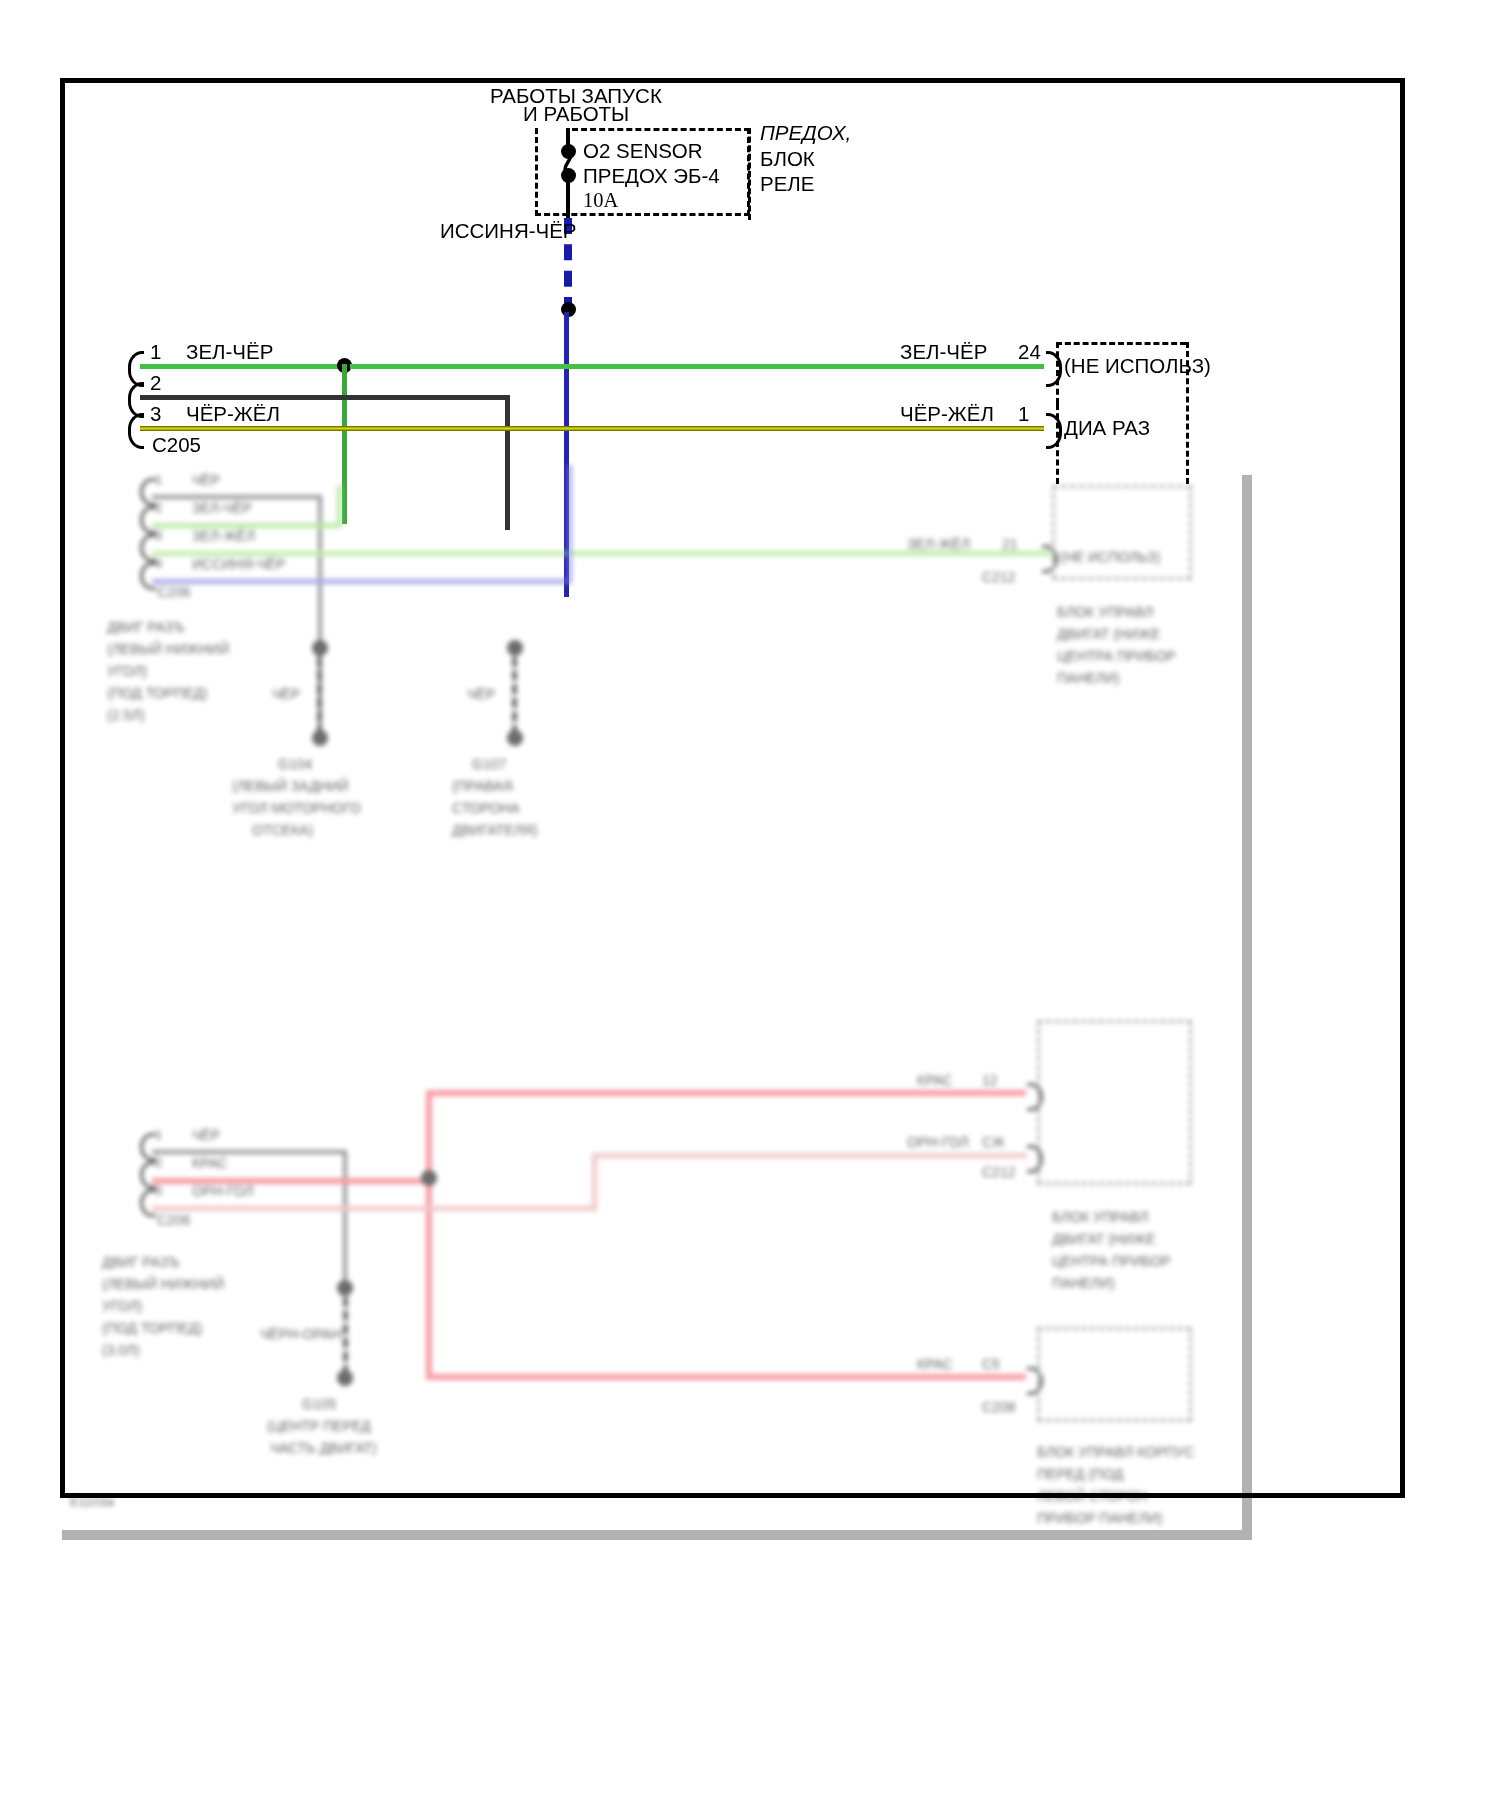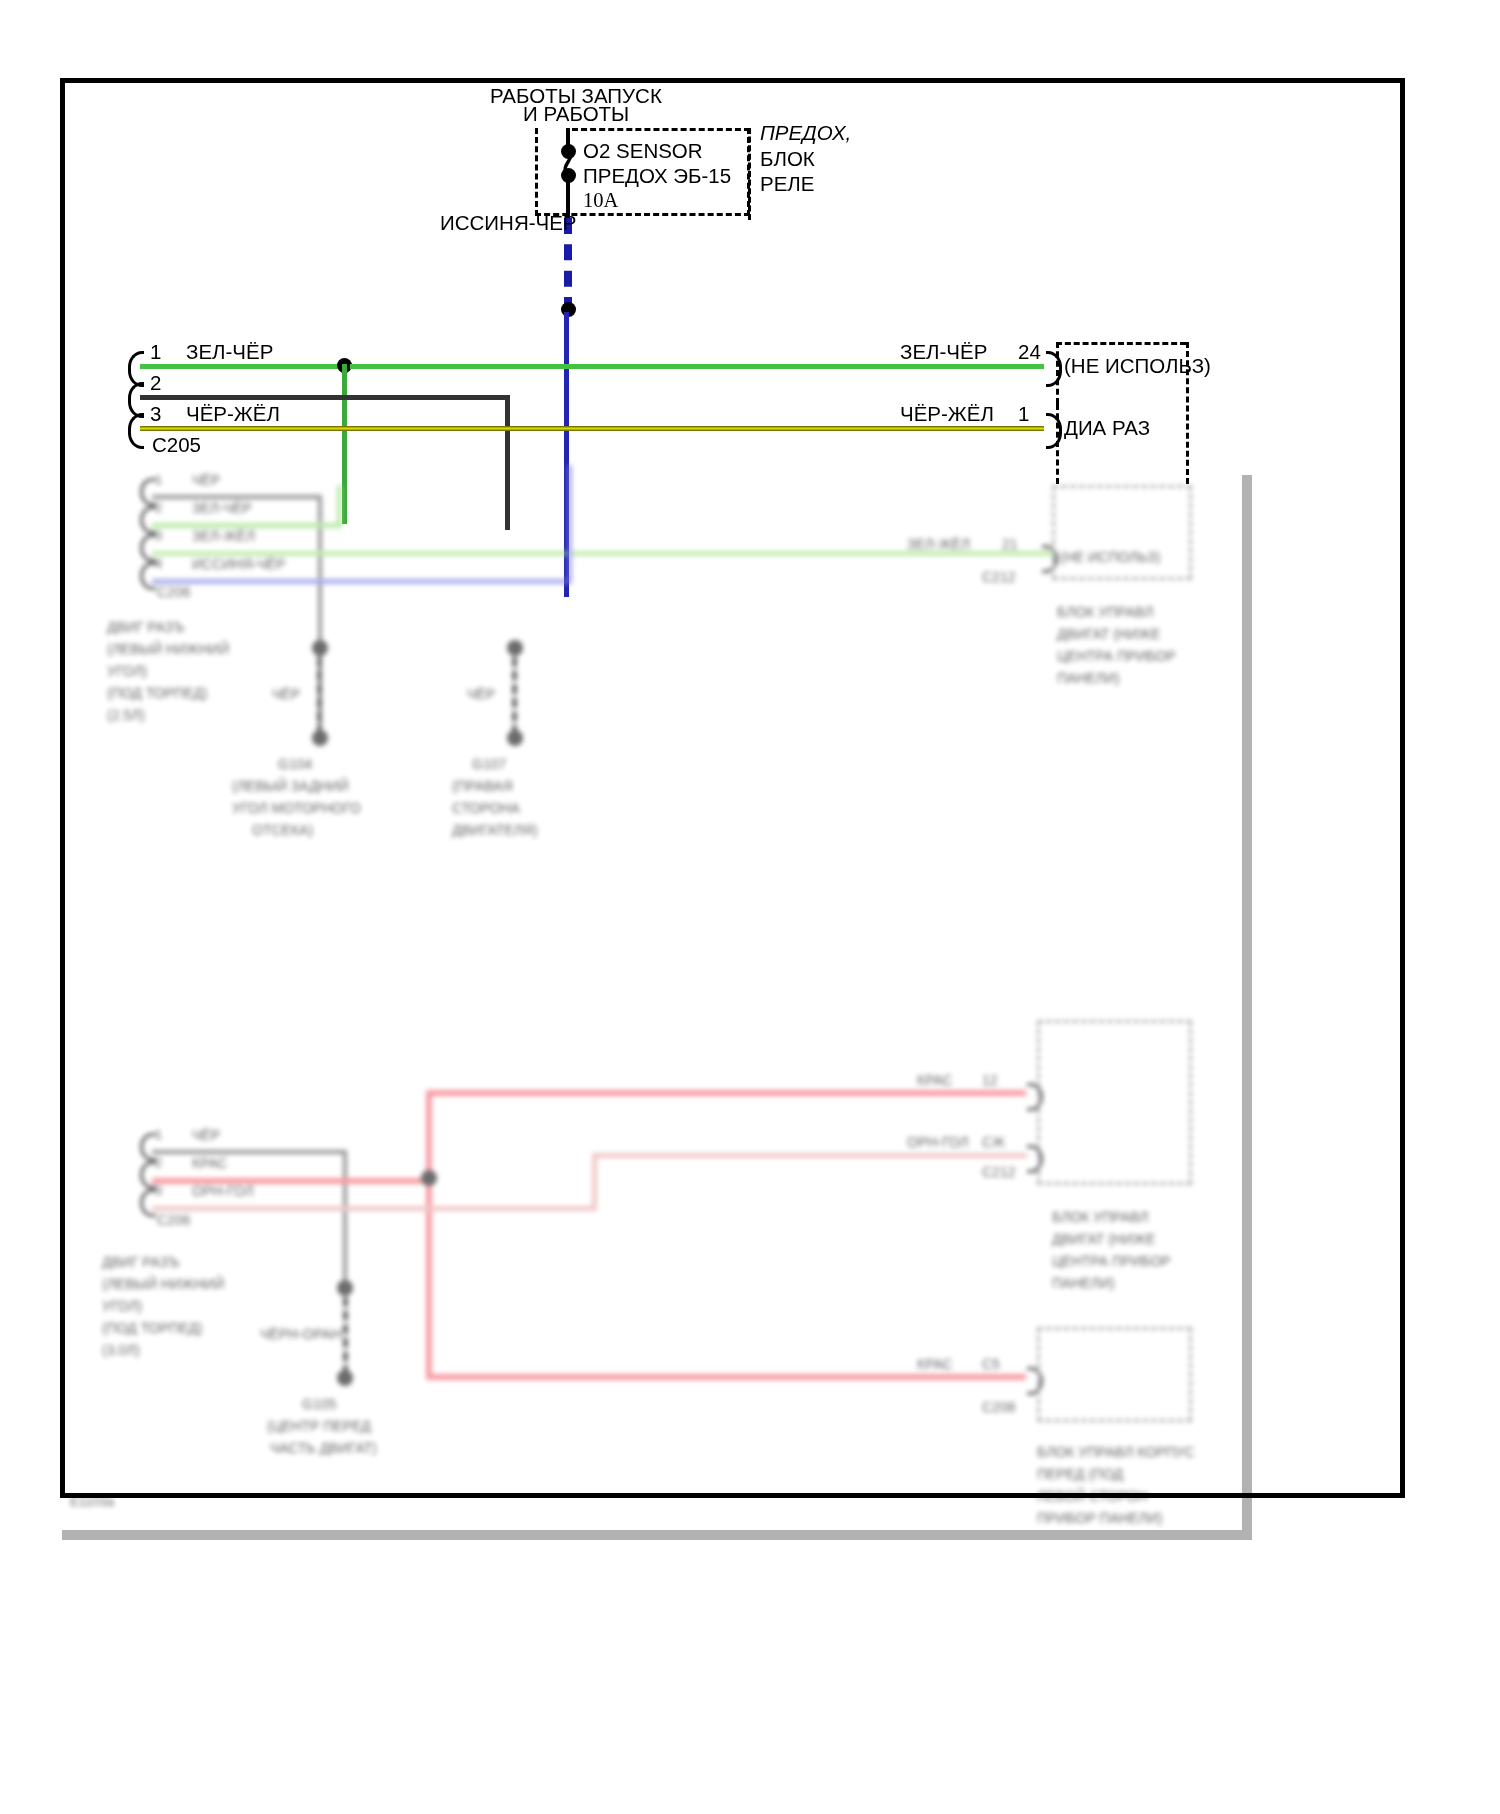--- a/index.html
+++ b/index.html
@@ -55,31 +55,31 @@
 
   <div class="wire v" style="left:566px;top:128px;width:4px;height:25px;"></div>
   <div class="dot" style="left:561px;top:144px;"></div>
   <svg style="position:absolute;left:556px;top:150px;" width="26" height="32">
     <path d="M12,0 C22,8 2,16 12,24 L12,32" stroke="#000" stroke-width="3.4" fill="none"></path>
   </svg>
   <div class="dot" style="left:561px;top:168px;"></div>
   <div class="wire v" style="left:566px;top:178px;width:4px;height:40px;"></div>
 
   <div class="txt t20" style="left:583px;top:140px;">O2 SENSOR</div>
-  <div class="txt t20" style="left:583px;top:165px;">ПРЕДОХ ЭБ-15</div>
+  <div class="txt t20" style="left:583px;top:165px;">ПРЕДОХ ЭБ-4</div>
   <div class="txt t20" style="left:583px;top:190px;font-family:Liberation Serif, serif;">10A</div>
 
   <div class="dbox" style="left:748px;top:128px;width:0;height:92px;border-left:3px dashed #000;"></div>
   <div class="txt t20" style="left:760px;top:122px;font-style:italic;">ПРЕДОХ,</div>
   <div class="txt t20" style="left:760px;top:148px;">БЛОК</div>
   <div class="txt t20" style="left:760px;top:173px;">РЕЛЕ</div>
 
   <div style="position:absolute;left:564px;top:218px;width:0;height:95px;
               border-left:8px dashed #1a1aa8;"></div>
-  <div class="txt t20" style="left:440px;top:212px;">ИССИНЯ-ЧЁР</div>
+  <div class="txt t20" style="left:440px;top:220px;">ИССИНЯ-ЧЁР</div>
   <div class="dot" style="left:561px;top:302px;"></div>
 
   <div class="wire v" style="left:564px;top:312px;width:5px;height:285px;background:#2424b4;"></div>
 
   <div class="brk" style="left:128px;top:351px;"></div>
   <div class="brk" style="left:128px;top:382px;"></div>
   <div class="brk" style="left:128px;top:413px;"></div>
 
   <div class="txt t20" style="left:150px;top:341px;">1</div>
   <div class="txt t20" style="left:150px;top:372px;">2</div>

